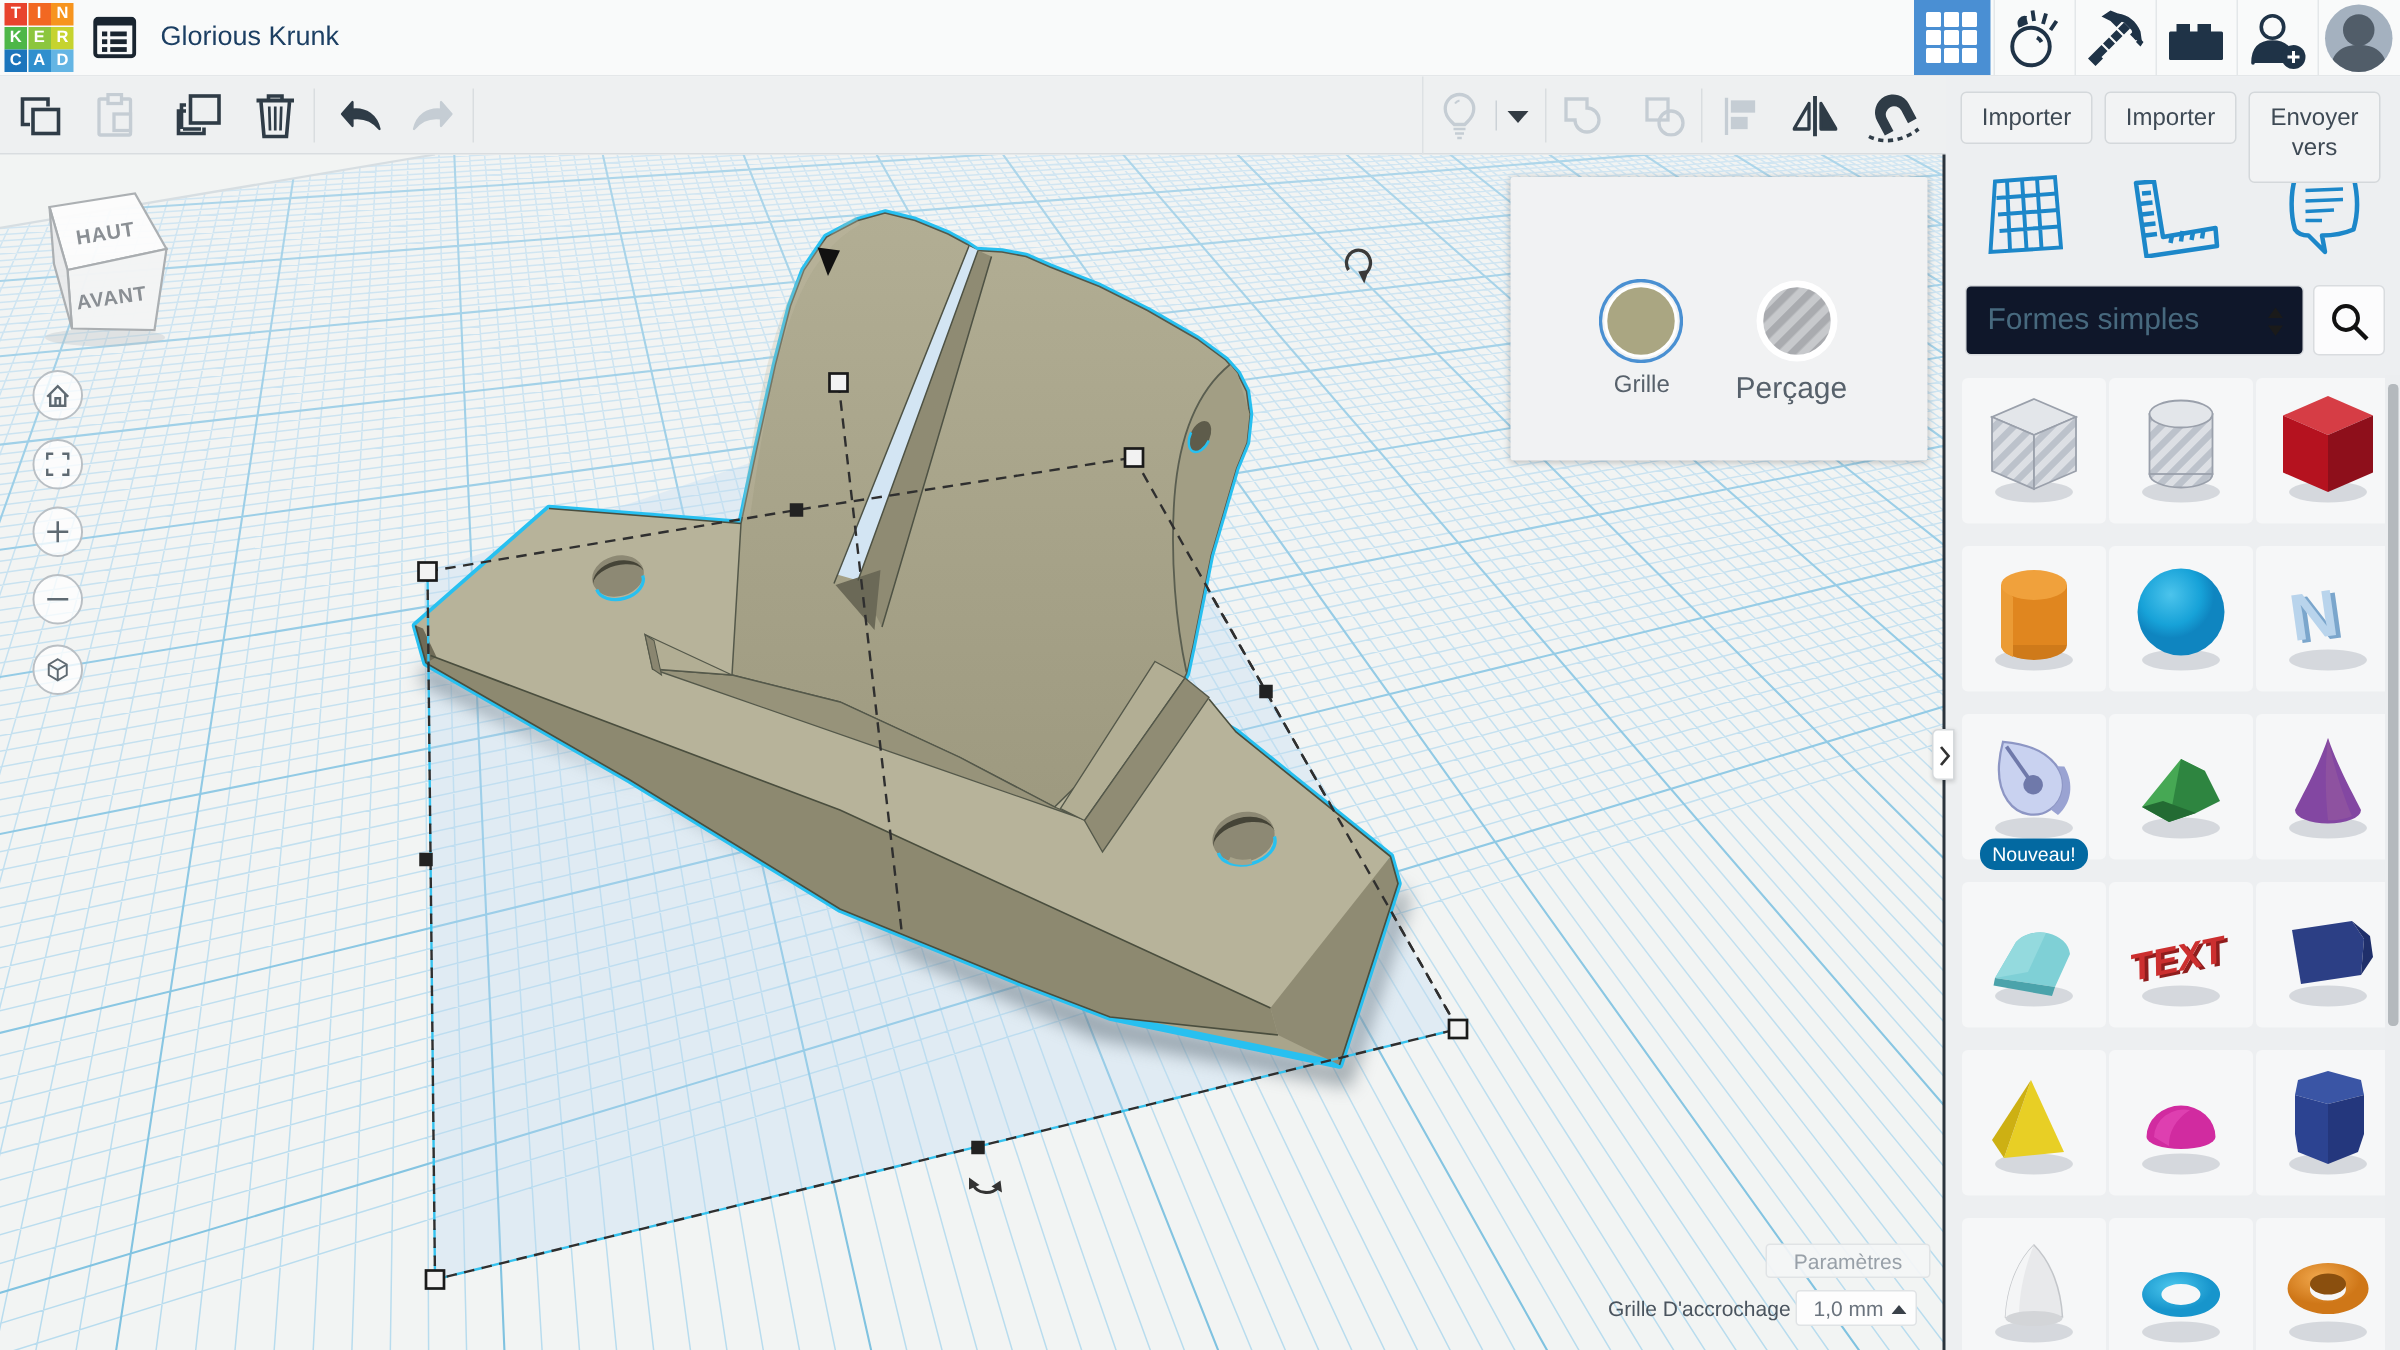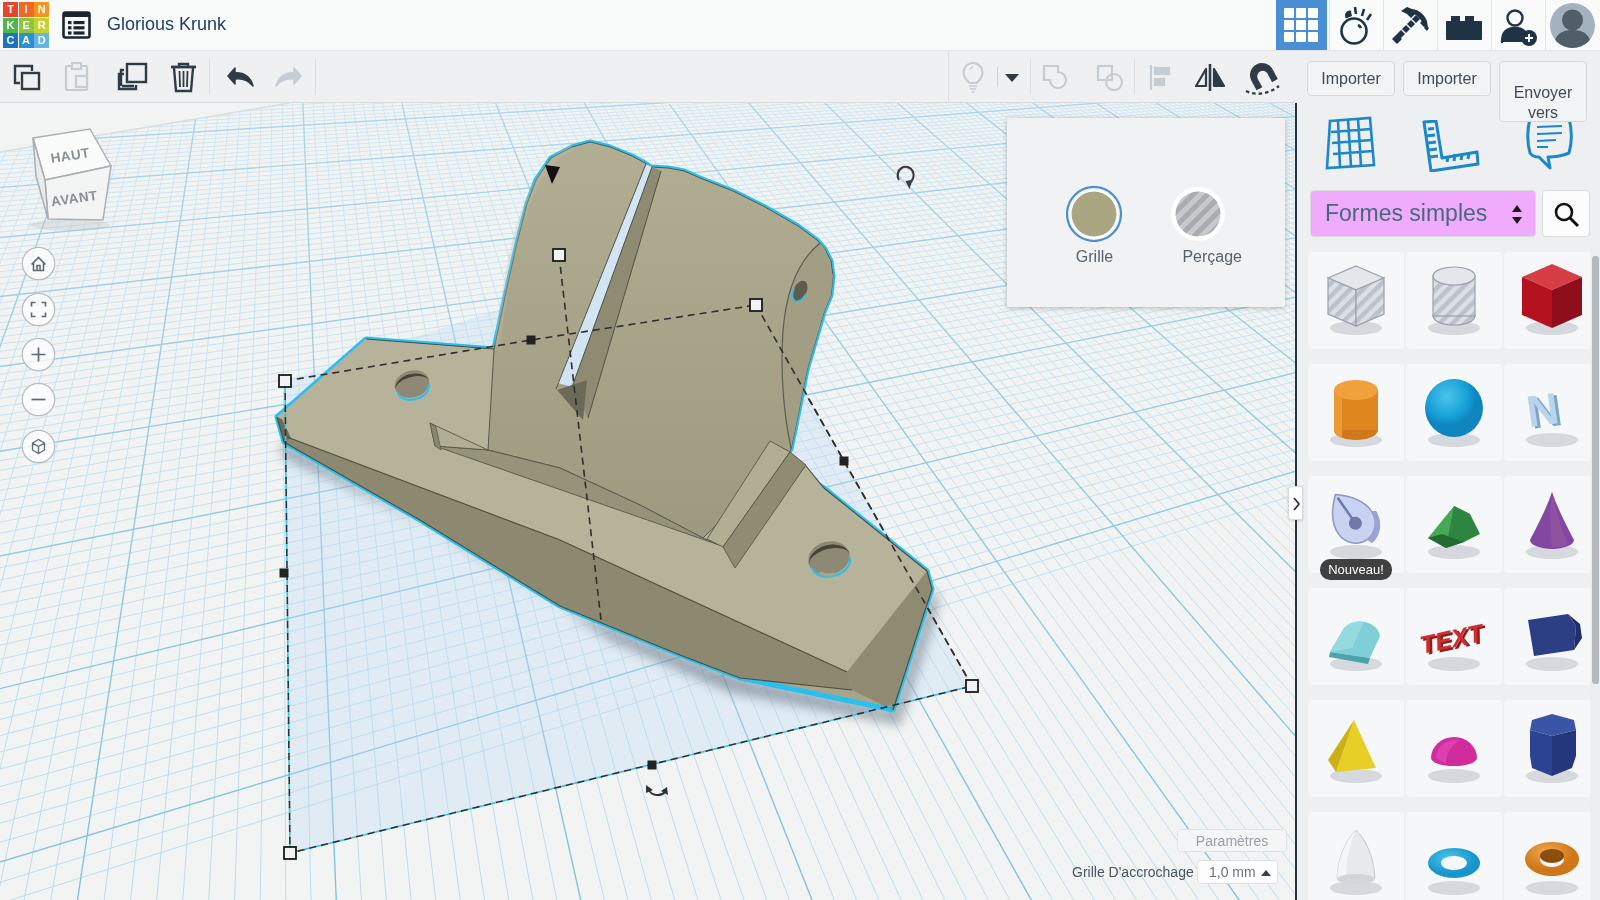--- a/index.html
+++ b/index.html
@@ -298,42 +298,42 @@
     <svg class="abs" style="left:1243px;top:11px" width="38" height="34">
 <g transform="translate(19,13) rotate(-28)">
         <path d="M-12,11 L-12,0 A12,12 0 0 1 12,0 L12,11 L5.5,11 L5.5,1.5 A5.5,5.5 0 0 0 -5.5,1.5 L-5.5,11 Z" fill="#2f3c47"></path>
       </g>
 <g stroke="#2f3c47" stroke-width="2.4" fill="none" stroke-dasharray="3.5 3">
         <path d="M3,29 C13,34 26,32 36,24"></path>
       </g>
     </svg>
     <div class="tbtn" style="left:1307px;width:88px">Importer</div>
     <div class="tbtn" style="left:1403px;width:88px">Importer</div>
-    <div class="tbtn" style="left:1499px;width:88px;height:61px;line-height:20px;padding-top:21px;z-index:5">Envoyer<br>vers</div>
+    <div class="tbtn" style="left:1499px;width:88px;height:61px;line-height:20px;padding-top:7px;z-index:5">Envoyer<br>vers</div>
   </div>
 <div id="rpanel"></div>
 <svg class="abs" style="left:1322px;top:115px" width="56" height="56">
     <g stroke="#1c87c9" stroke-width="2.6" fill="none">
 <path d="M8,6 L48,3 L52,50 L5,53 Z"></path>
 <path d="M16,5.2 L18,51.5 M26,4.5 L29,51 M36,3.8 L39,50.5 M9,17 L49,14 M10,28 L50,25 M11,39 L51,36"></path>
     </g>
   </svg>
 <svg class="abs" style="left:1420px;top:120px" width="60" height="52">
     <g stroke="#1c87c9" stroke-width="3" fill="none" stroke-linejoin="round">
 <path d="M4,2 L16,1 L22,38 L57,32 L58,44 L11,51 Z"></path>
 <path d="M8,9 L14,8.5 M6,16 L15,15 M8,23 L16,22 M8,30 L17,29 M10,37 L18,36 M27,42 L28,37 M34,41 L35,34 M41,40 L42,35 M48,39 L49,33"></path>
     </g>
   </svg>
 <svg class="abs" style="left:1524px;top:113px" width="52" height="62">
     <g stroke="#1c87c9" stroke-width="3" fill="none" stroke-linejoin="round">
 <path d="M6,6 C20,2 36,2 45,5 C48,17 48,30 45,40 C38,43 30,44 24,44 L26,55 L15,44 C11,44 8,43 6,40 C3,30 3,16 6,6 Z"></path>
 <path d="M13,14 L38,13 M13,21 L38,20 M13,28 L32,27 M13,34 L24,34" stroke-width="2.2"></path>
     </g>
   </svg>
-<div class="abs" style="left:1310px;top:190px;width:226px;height:47px;background:#f0abfc;border:1px solid #d9dcdf;border-radius:4px;color:#47697e;font-size:23px;line-height:45px"><span style="margin-left:14px">Formes simples</span>
+<div class="abs" style="left:1310px;top:190px;width:226px;height:47px;background:#0f172a;border:1px solid #d9dcdf;border-radius:4px;color:#47697e;font-size:20px;line-height:45px"><span style="margin-left:14px">Formes simples</span>
 <svg class="abs" style="right:12px;top:14px" width="12" height="19">
       <path d="M6,0 11,7 1,7 Z" fill="#1a1a1a"></path>
       <path d="M6,19 11,12 1,12 Z" fill="#1a1a1a"></path>
     </svg></div>
 <div class="abs" style="left:1542px;top:190px;width:48px;height:47px;background:#fcfcfd;border:1px solid #d9dcdf;border-radius:4px">
 <svg class="abs" style="left:11px;top:11px" width="26" height="26">
       <circle cx="10" cy="10" r="8" stroke="#111" stroke-width="2.6" fill="none"></circle>
       <line x1="16" y1="16" x2="24" y2="24" stroke="#111" stroke-width="3"></line>
     </svg>
   </div>
@@ -478,21 +478,21 @@
     <ellipse cx="48" cy="76" rx="26" ry="7" fill="#b9c0c6" opacity="0.55"></ellipse>
     <defs>
       <radialGradient id="tor2" cx="0.4" cy="0.3">
         <stop offset="0" stop-color="#f2a94e"></stop>
         <stop offset="1" stop-color="#cf7718"></stop>
       </radialGradient>
     </defs>
 <path d="M48,30 a27,17 0 1 0 0.1,0 Z M48,40 a12,7.5 0 1 1 -0.1,0 Z" fill="url(#tor2)" fill-rule="evenodd"></path>
 <ellipse cx="48" cy="44" rx="12" ry="7" fill="#8a4f0e"></ellipse>
   </svg>
-<div class="abs" style="left:1320px;top:559px;width:72px;height:21px;background:#404040;border-radius:10px;color:#fff;font-size:13px;text-align:center;line-height:21px">Nouveau!</div>
+<div class="abs" style="left:1320px;top:559px;width:72px;height:21px;background:#0369a1;border-radius:10px;color:#fff;font-size:13px;text-align:center;line-height:21px">Nouveau!</div>
 <div class="abs" style="left:1590px;top:250px;width:10px;height:650px;background:#eceef0"></div>
 <div class="abs" style="left:1591.5px;top:256px;width:7px;height:428px;background:#b4b9bd;border-radius:3px"></div>
 <div class="abs" style="left:1295px;top:103px;width:2px;height:797px;background:#2a333c"></div>
 <div class="abs" style="left:1288px;top:486px;width:15px;height:34px;background:#fff;border:1px solid #d5d9dc;border-radius:4px 0 0 4px;box-shadow:0 1px 3px rgba(0,0,0,.15)">
     <svg class="abs" style="left:3px;top:10px" width="9" height="14">
       <path d="M2,1 L7,7 L2,13" stroke="#333" stroke-width="1.8" fill="none"></path>
     </svg>
   </div>
 <div class="abs" style="left:1007px;top:118px;width:278px;height:189px;background:#f1f2f3;border-radius:2px;box-shadow:0 1px 5px rgba(0,0,0,.25)">
 <svg class="abs" style="left:59px;top:68px" width="56" height="56">
@@ -504,13 +504,13 @@
 <svg class="abs" style="left:163px;top:68px" width="56" height="56">
       <defs>
         <pattern id="hat2" width="10" height="10" patternTransform="rotate(45)" patternUnits="userSpaceOnUse">
           <rect width="10" height="10" fill="#c7c9cc"></rect>
           <rect width="5" height="10" fill="#a9abaf"></rect>
         </pattern>
       </defs>
       <circle cx="28" cy="28" r="27" fill="#fff"></circle>
       <circle cx="28" cy="28" r="22.5" fill="url(#hat2)"></circle>
     </svg>
-<div class="abs" style="left:150px;top:130px;width:85px;text-align:right;font-size:16px;color:#57616b">Perçage</div>
+<div class="abs" style="left:150px;top:130px;width:85px;text-align:left;font-size:20px;color:#57616b">Perçage</div>
 </div>
 </body></html>

